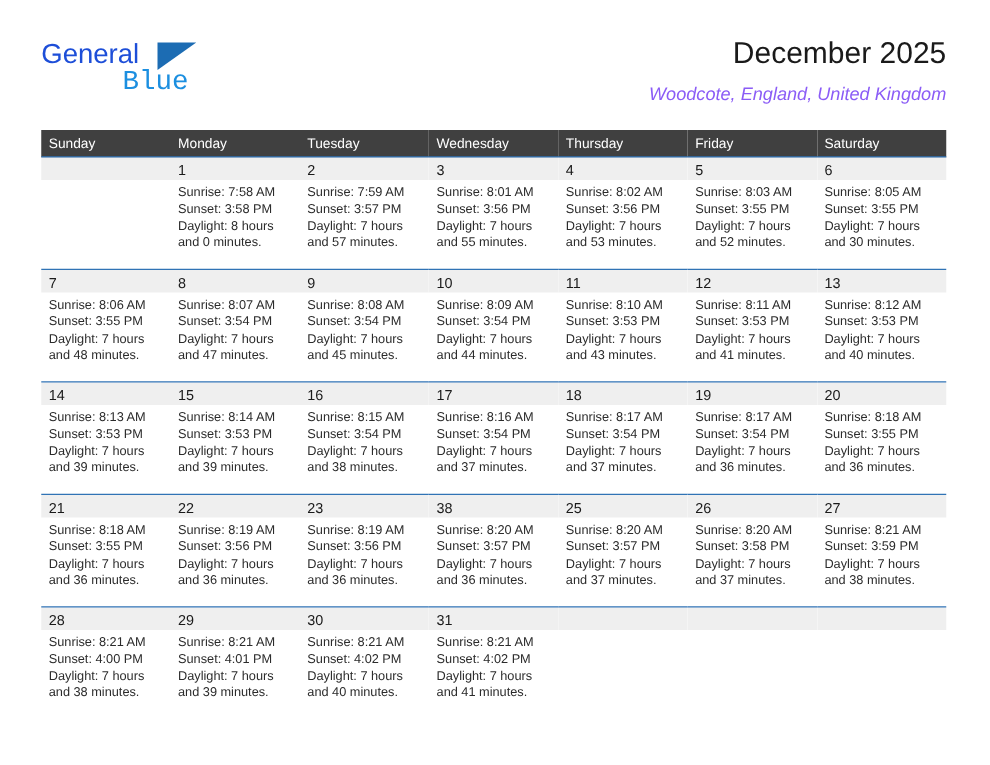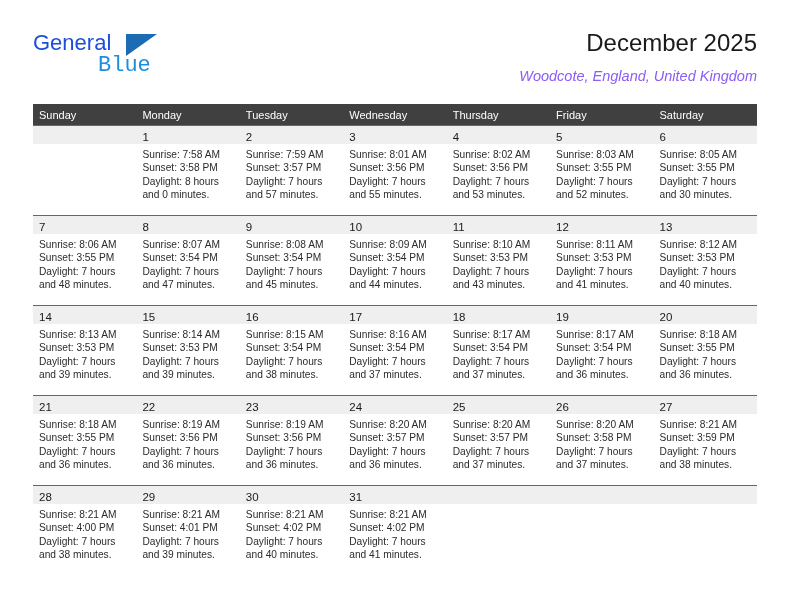--- a/index.html
+++ b/index.html
@@ -383,21 +383,21 @@
           <td class="daycell">
             <div class="daynum-band"><span class="daynum">23</span></div>
             <div class="daybody">
               <div class="info-line">Sunrise: 8:19 AM</div>
               <div class="info-line">Sunset: 3:56 PM</div>
               <div class="info-line">Daylight: 7 hours</div>
               <div class="info-line">and 36 minutes.</div>
             </div>
           </td>
           <td class="daycell">
-            <div class="daynum-band"><span class="daynum">24</span></div>
+            <div class="daynum-band"><span class="daynum">38</span></div>
             <div class="daybody">
               <div class="info-line">Sunrise: 8:20 AM</div>
               <div class="info-line">Sunset: 3:57 PM</div>
               <div class="info-line">Daylight: 7 hours</div>
               <div class="info-line">and 36 minutes.</div>
             </div>
           </td>
           <td class="daycell">
             <div class="daynum-band"><span class="daynum">25</span></div>
             <div class="daybody">

